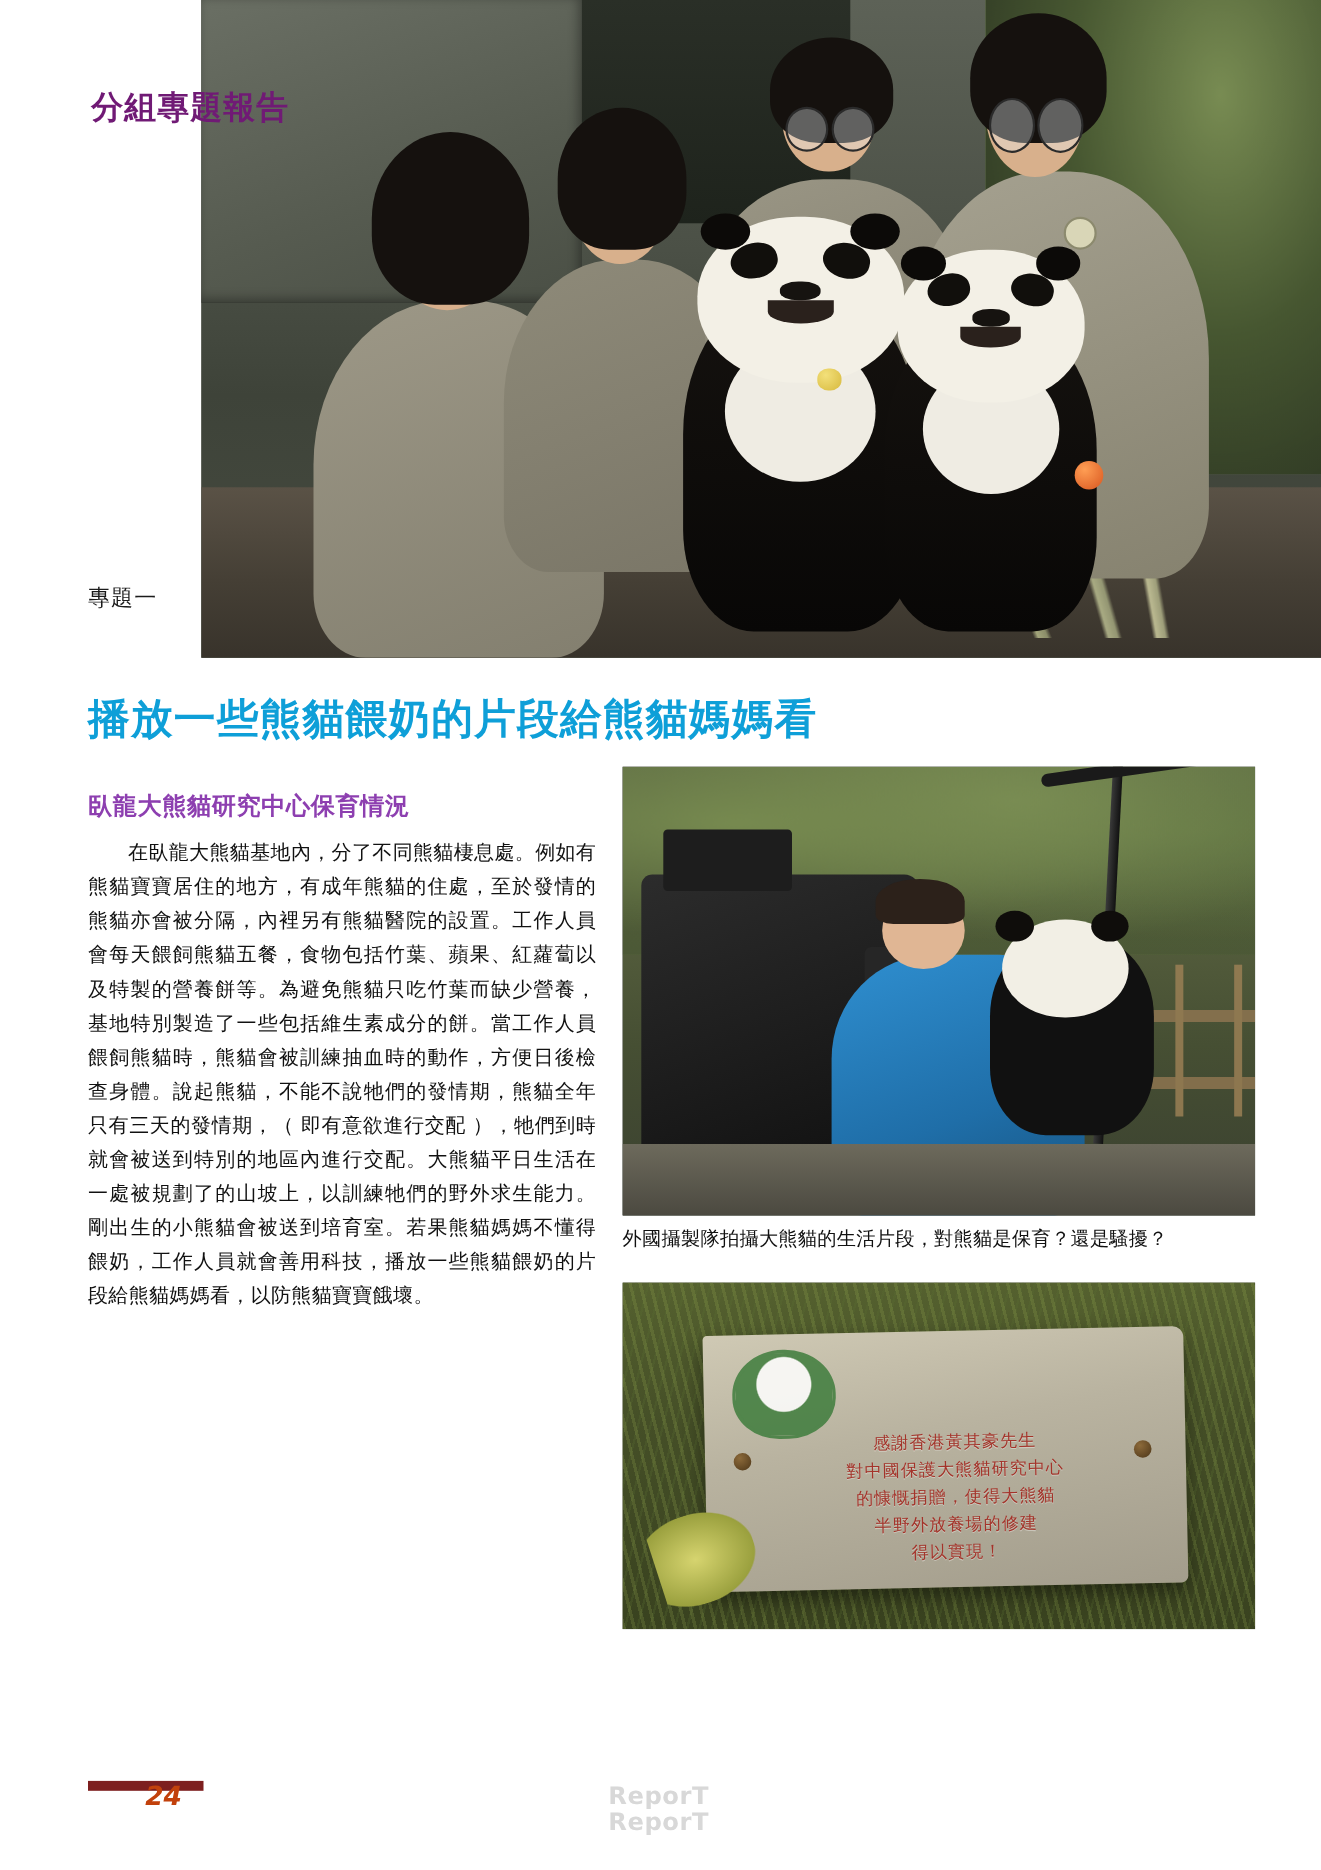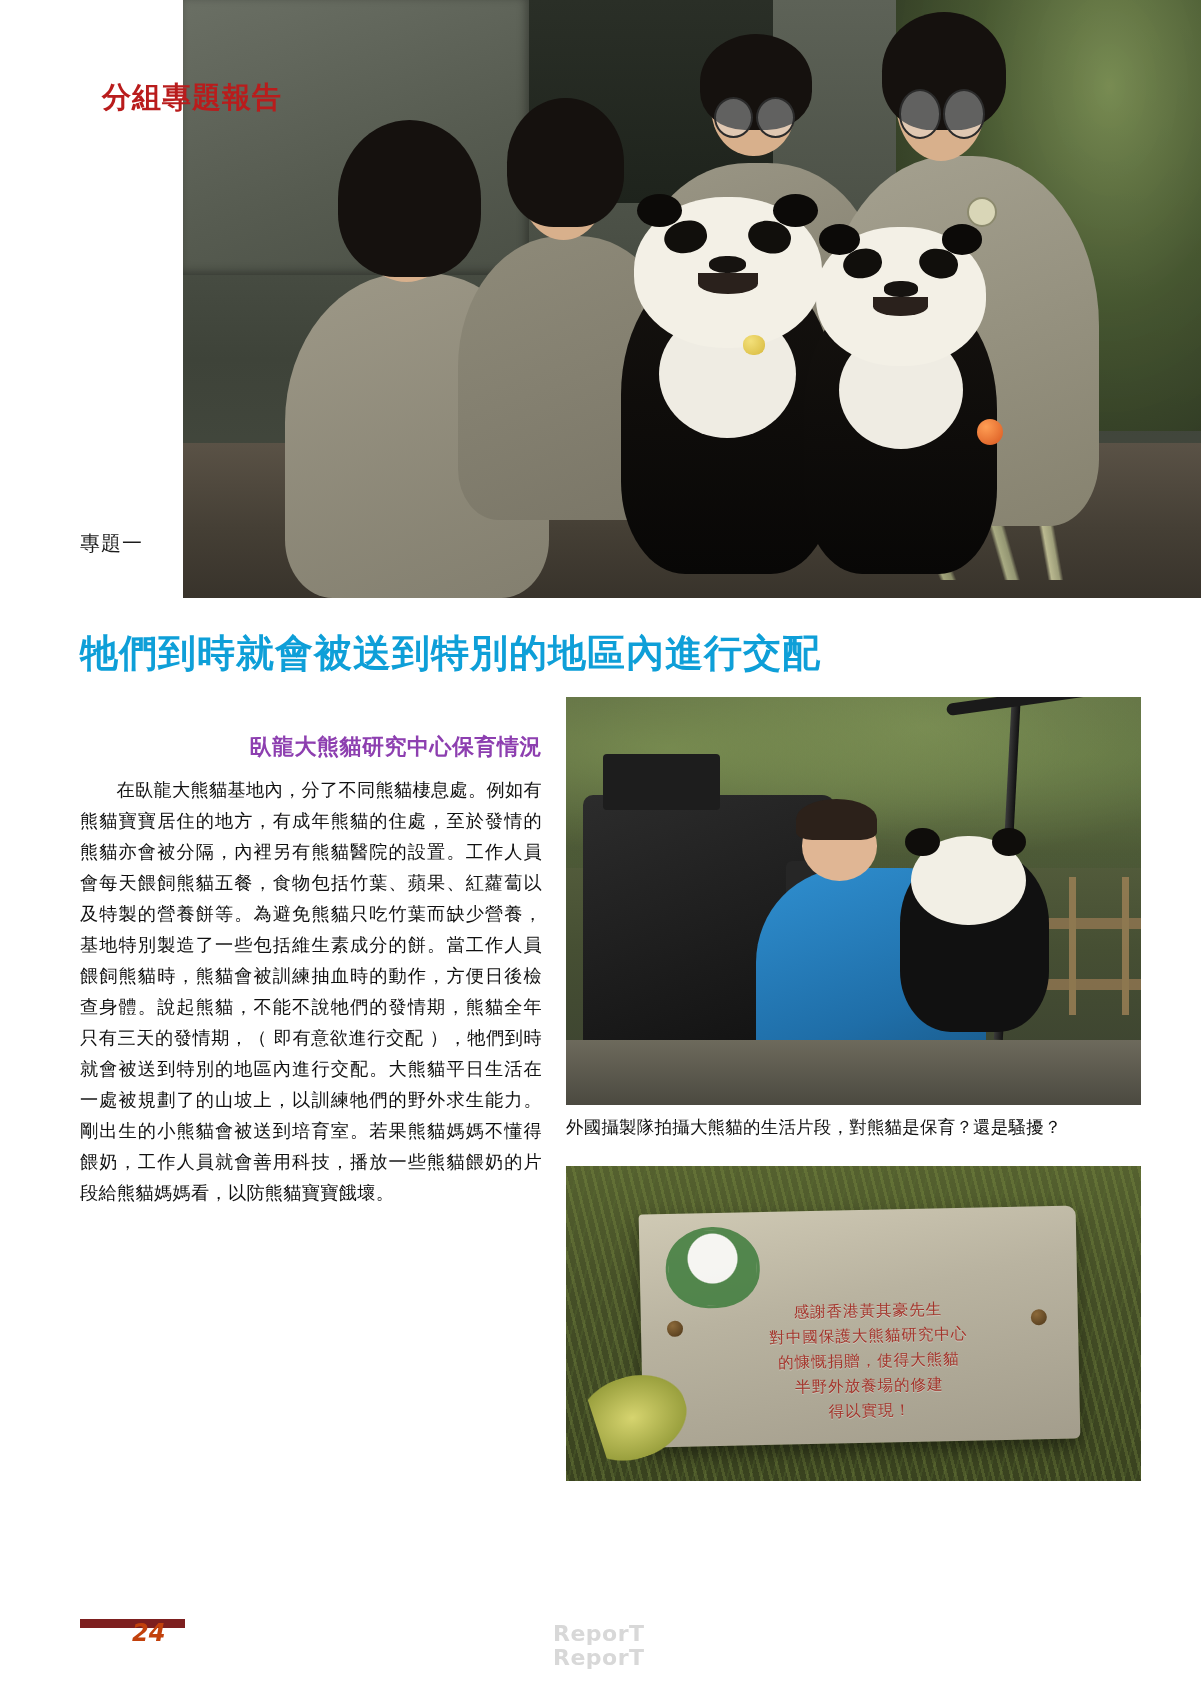--- a/index.html
+++ b/index.html
@@ -147,24 +147,23 @@
     border-radius: 45%; background: radial-gradient(circle at 35% 30%, #f3e07a, #d7b93d);
   }
 
   
   .section-label {
     position: absolute;
     left: 83px;
     top: 78px;
     font-size: 29px;
     font-weight: bold;
-    color: #b91c1c;
+    color: #701a75;
     letter-spacing: 1px;
     z-index: 5;
-    margin-left: 19px;
   }
 
   
   .topic-label {
     position: absolute;
     left: 80px;
     top: 530px;
     font-size: 20px;
     color: #1b1b1b;
     letter-spacing: 1px;
@@ -194,23 +193,22 @@
     font-size: 23px;
     font-weight: bold;
     color: #e0489a;
     margin: 0 0 14px 0;
     letter-spacing: 1px;
   }
   .h-purple {
     font-size: 22px;
     font-weight: bold;
     color: #8d3fb0;
-    margin: 42px 0 12px 0;
+    margin: 28px 0 12px 0;
     letter-spacing: 0.5px;
-    text-align: right;
   }
   .body-text {
     font-size: 18.2px;
     line-height: 31px;
     color: #111111;
     text-align: justify;
     text-justify: inter-ideograph;
     text-indent: 2em;
     margin: 0;
     letter-spacing: 0.3px;
@@ -462,21 +460,21 @@
     </div>
   </div>
   <div class="food-apple"></div>
   <div class="food-apple2"></div>
 </div>
 
 <div class="section-label">分組專題報告</div>
 
 <div class="topic-label">專題一</div>
 
-<h1 class="main-title">牠們到時就會被送到特別的地區內進行交配</h1>
+<h1 class="main-title">播放一些熊貓餵奶的片段給熊貓媽媽看</h1>
 
 <div class="col-left">
 
   <h2 class="h-purple">臥龍大熊貓研究中心保育情況</h2>
   <p class="body-text">在臥龍大熊貓基地內，分了不同熊貓棲息處。例如有熊貓寶寶居住的地方，有成年熊貓的住處，至於發情的熊貓亦會被分隔，內裡另有熊貓醫院的設置。工作人員會每天餵飼熊貓五餐，食物包括竹葉、蘋果、紅蘿蔔以及特製的營養餅等。為避免熊貓只吃竹葉而缺少營養，基地特別製造了一些包括維生素成分的餅。當工作人員餵飼熊貓時，熊貓會被訓練抽血時的動作，方便日後檢查身體。說起熊貓，不能不說牠們的發情期，熊貓全年只有三天的發情期，（ 即有意欲進行交配 ），牠們到時就會被送到特別的地區內進行交配。大熊貓平日生活在一處被規劃了的山坡上，以訓練牠們的野外求生能力。剛出生的小熊貓會被送到培育室。若果熊貓媽媽不懂得餵奶，工作人員就會善用科技，播放一些熊貓餵奶的片段給熊貓媽媽看，以防熊貓寶寶餓壞。</p>
 </div>
 
 <div class="col-right">
 
   <div class="photo2">

